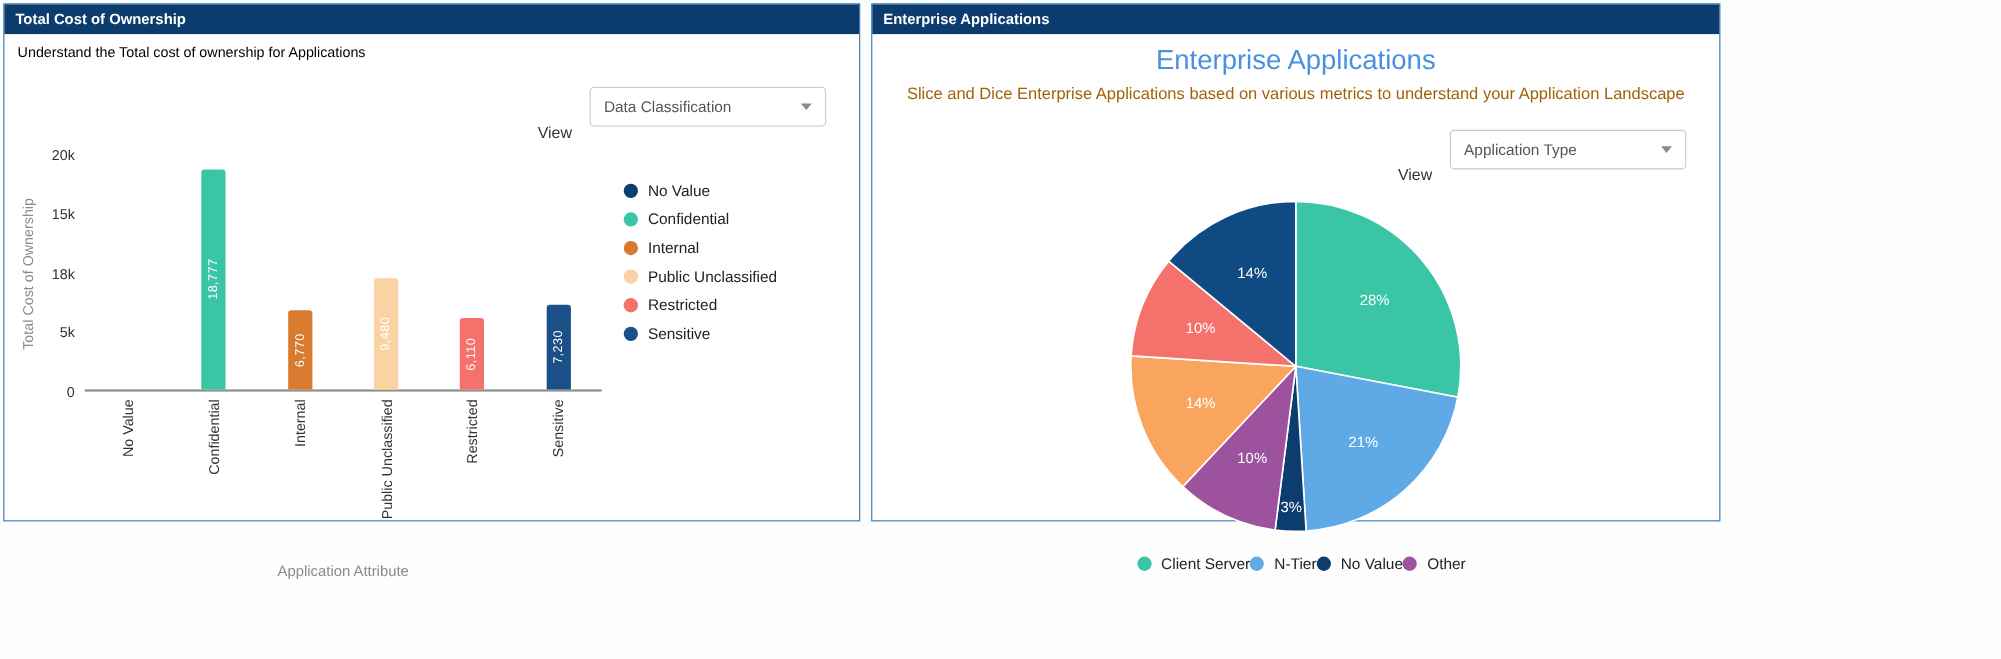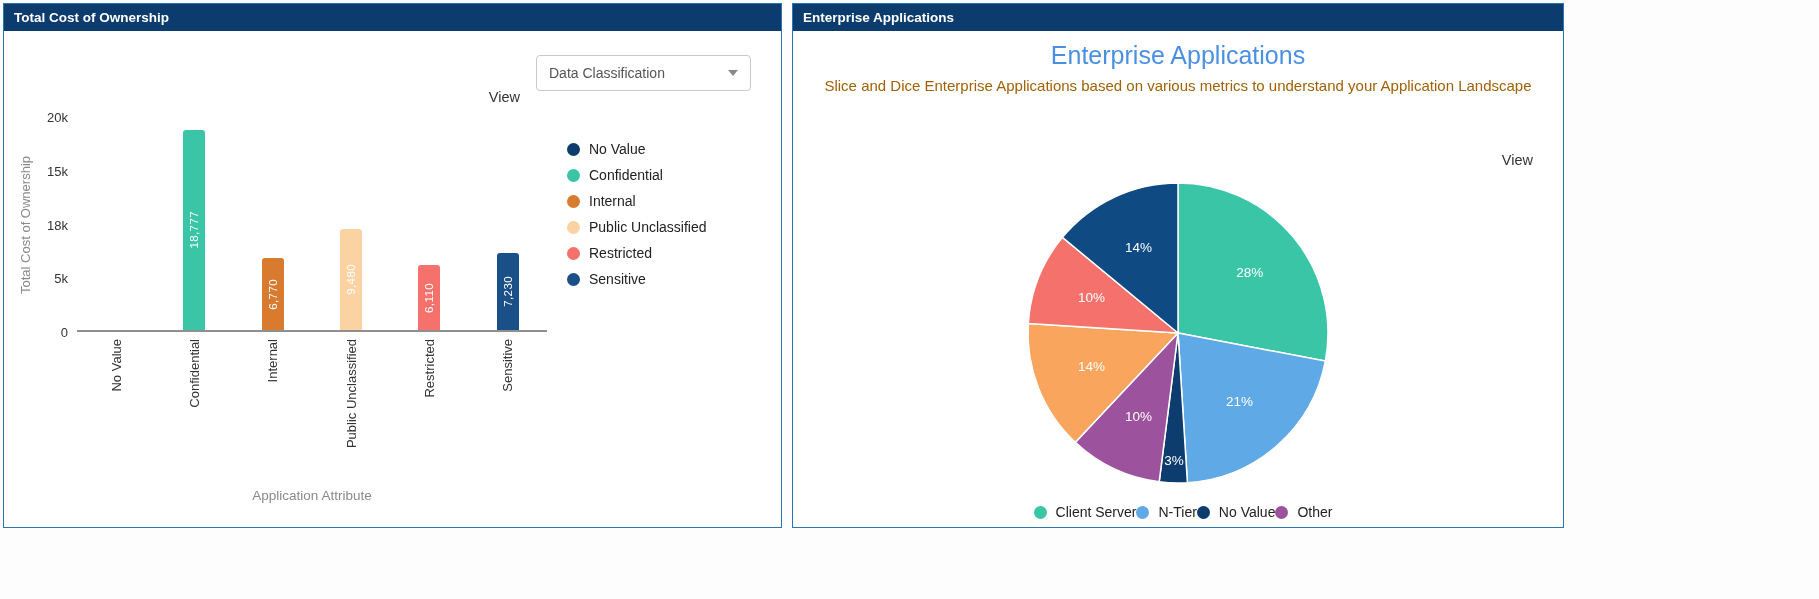--- a/index.html
+++ b/index.html
@@ -3,21 +3,21 @@
 <meta charset="utf-8">
 <style>
   * { box-sizing: border-box; margin: 0; padding: 0; }
   body {
     font-family: "Liberation Sans", sans-serif;
     background: #fdfdfd;
     width: 1819px; height: 599px;
     overflow: hidden;
   }
   .page { display: flex; gap: 10px; padding: 3px; align-items: flex-start; }
-  .panel { background: #fff; border: 1px solid #2e74b5; display: flex; flex-direction: column; height: 525px; }
+  .panel { background: #fff; border: 1px solid #2e74b5; display: flex; flex-direction: column; height: 471px; }
   .panel-left { width: 779px; }
   .panel-right { width: 772px; }
   .panel-header { background: #0c3c6d; color: #fff; font-weight: bold; font-size: 13.5px; padding: 6px 10px; }
   .subtitle { font-size: 13px; color: #000; padding: 9px 10px 0 12px; }
   .view-row { display: flex; justify-content: flex-end; align-items: center; gap: 16px; padding: 10px 30px 2px 0; }
   .view-label { font-size: 14.5px; color: #333; margin-top: 48px; }
   .dropdown { width: 215px; height: 36px; border: 1px solid #c9c9c9; border-radius: 4px; background: #fff;
               display: flex; align-items: center; justify-content: space-between; padding: 0 12px;
               font-size: 14px; color: #555; cursor: pointer; }
   .caret { width: 0; height: 0; border-left: 5px solid transparent; border-right: 5px solid transparent; border-top: 6px solid #8a8a8a; }
@@ -50,20 +50,21 @@
 </style>
 </head>
 <body>
 
 <div class="page">
 
   <section class="panel panel-left">
     <header class="panel-header">
       <span>Total Cost of Ownership</span>
     </header>
+    <div class="subtitle">Understand the Total cost of ownership for Applications</div>
     <div class="view-row">
       <span class="view-label">View</span>
       <div class="dropdown">
         <span>Data Classification</span>
         <span class="caret"></span>
       </div>
     </div>
     <div class="chart-row">
       <div class="ylab">Total Cost of Ownership</div>
       <div class="yticks-col" id="yticks">
@@ -156,20 +157,24 @@
   </section>
 
   <section class="panel panel-right">
     <header class="panel-header">
       <span>Enterprise Applications</span>
     </header>
     <div class="rp-title">Enterprise Applications</div>
     <div class="rp-subtitle">Slice and Dice Enterprise Applications based on various metrics to understand your Application Landscape</div>
     <div class="view-row">
       <span class="view-label">View</span>
+      <div class="dropdown">
+        <span>Application Type</span>
+        <span class="caret"></span>
+      </div>
     </div>
     <div class="pie-wrap">
       <svg id="pie-svg" width="318" height="318" viewBox="0 0 318 318">
           <path d="M159,159 L159.00,9.00 A150,150 0 0 1 306.34,187.11 Z" fill="#3bc5a7" stroke="#ffffff" stroke-width="1.5"></path>
           <text x="230.7" y="99.7" fill="#ffffff" font-size="13.5" text-anchor="middle" dominant-baseline="middle">28%</text>
           <path d="M159,159 L306.34,187.11 A150,150 0 0 1 168.42,308.70 Z" fill="#5fa9e7" stroke="#ffffff" stroke-width="1.5"></path>
           <text x="220.5" y="228.8" fill="#ffffff" font-size="13.5" text-anchor="middle" dominant-baseline="middle">21%</text>
           <path d="M159,159 L168.42,308.70 A150,150 0 0 1 140.20,307.82 Z" fill="#0d3c6e" stroke="#ffffff" stroke-width="1.5"></path>
           <text x="154.9" y="287.9" fill="#ffffff" font-size="13.5" text-anchor="middle" dominant-baseline="middle">3%</text>
           <path d="M159,159 L140.20,307.82 A150,150 0 0 1 56.32,268.35 Z" fill="#9d529e" stroke="#ffffff" stroke-width="1.5"></path>

